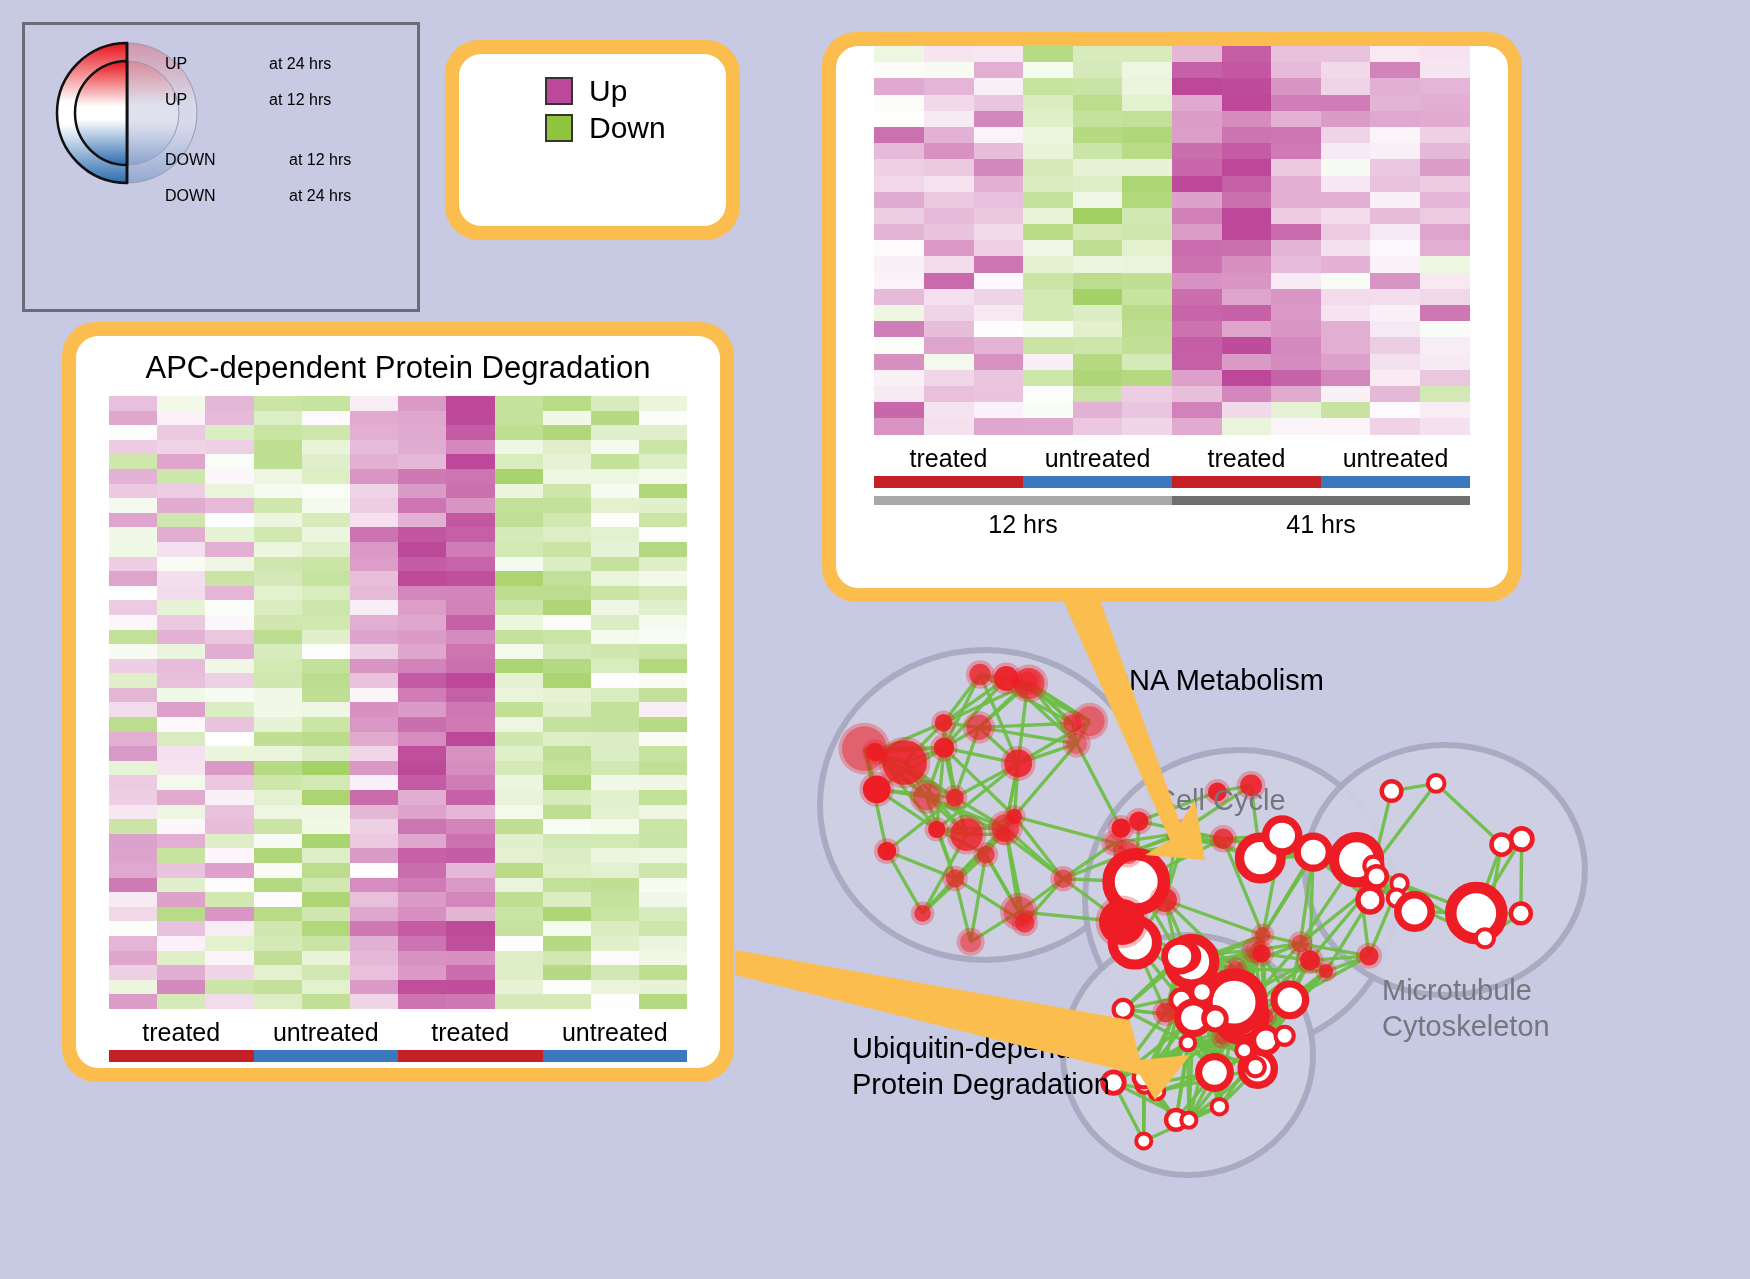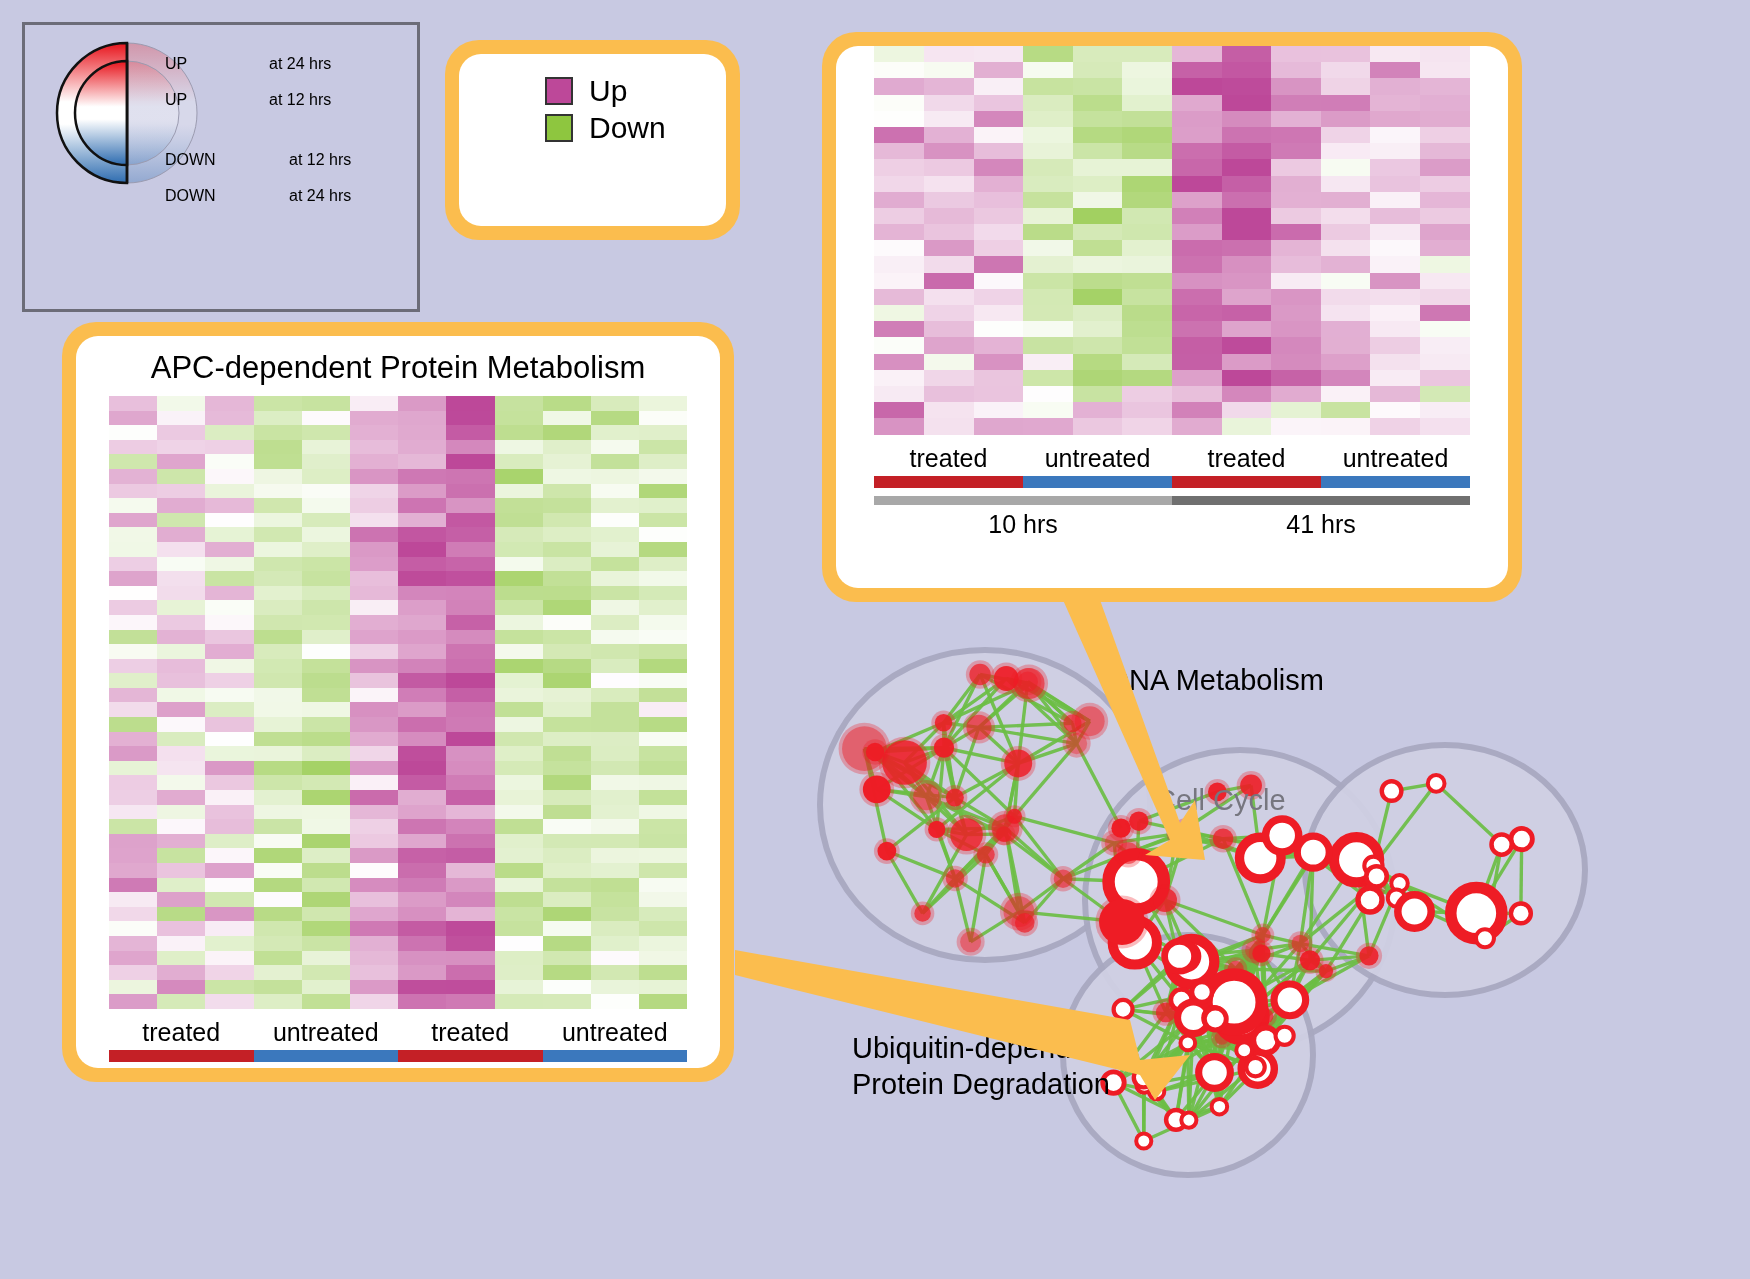--- a/index.html
+++ b/index.html
@@ -516,30 +516,30 @@
           <div class="bar-treated"></div>
           <div class="bar-untreated"></div>
           <div class="bar-treated"></div>
           <div class="bar-untreated"></div>
         </div>
         <div class="time-bars">
           <div class="time-12"></div>
           <div class="time-24"></div>
         </div>
         <div class="time-labels">
-          <span>10 hrs</span>
+          <span>12 hrs</span>
           <span>41 hrs</span>
         </div>
       </div>
     </div>
   </div>
 
   <div class="orange-panel" id="apc-panel">
     <div class="inner">
-      <div class="panel-title">APC-dependent Protein Metabolism</div>
+      <div class="panel-title">APC-dependent Protein Degradation</div>
       <div class="axis-wrap" id="apc-axis-wrap" style="width:578px;">
         <div class="heatmap" id="heatmap-apc" style="grid-template-columns: repeat(12, 48.2px); grid-auto-rows: 14.6px; width: 578.4px;">
             <div class="hm-cell" style="background: rgb(232, 191, 220);"></div>
             <div class="hm-cell" style="background: rgb(242, 249, 233);"></div>
             <div class="hm-cell" style="background: rgb(229, 183, 215);"></div>
             <div class="hm-cell" style="background: rgb(203, 229, 166);"></div>
             <div class="hm-cell" style="background: rgb(199, 227, 160);"></div>
             <div class="hm-cell" style="background: rgb(249, 237, 245);"></div>
             <div class="hm-cell" style="background: rgb(218, 154, 198);"></div>
             <div class="hm-cell" style="background: rgb(189, 72, 153);"></div>
@@ -1650,20 +1650,24 @@
         <circle cx="352" cy="322" r="26.5" fill="#ee1c25" opacity="0.3"></circle>
         <circle cx="352" cy="322" r="23" fill="#ee1c25" opacity="1"></circle>
         <circle cx="395" cy="300" r="15.5" fill="#ee1c25" opacity="0.3"></circle>
         <circle cx="395" cy="300" r="12" fill="#ee1c25" opacity="0.8"></circle>
         <circle cx="600" cy="300" r="12" fill="#ffffff" stroke="#ee1c25" stroke-width="5.4"></circle>
         <circle cx="432" cy="392" r="10" fill="#ffffff" stroke="#ee1c25" stroke-width="4.5"></circle>
       </svg>
 
     <div class="net-label black" style="left:338px; top:62px;">DNA Metabolism</div>
     <div class="net-label gray" style="left:385px; top:182px;">Cell Cycle</div>
+    <div class="net-label gray" style="left:612px; top:372px;">
+      <div>Microtubule</div>
+      <div>Cytoskeleton</div>
+    </div>
     <div class="net-label black" style="left:82px; top:430px;">
       <div>Ubiquitin-dependent</div>
       <div>Protein Degradation</div>
     </div>
   </div>
 
   <svg id="connectors" style="position:absolute; left:0; top:0; width:1750px; height:1279px; pointer-events:none;">
     <polygon points="1063,600 1100,600 1180,823 1195,800 1205,860 1145,855 1170,840" fill="#fbbd4e"></polygon>
     <polygon points="735,950 1130,1020 1140,1060 1190,1055 1155,1100 1140,1075 735,975" fill="#fbbd4e"></polygon>
   </svg>

